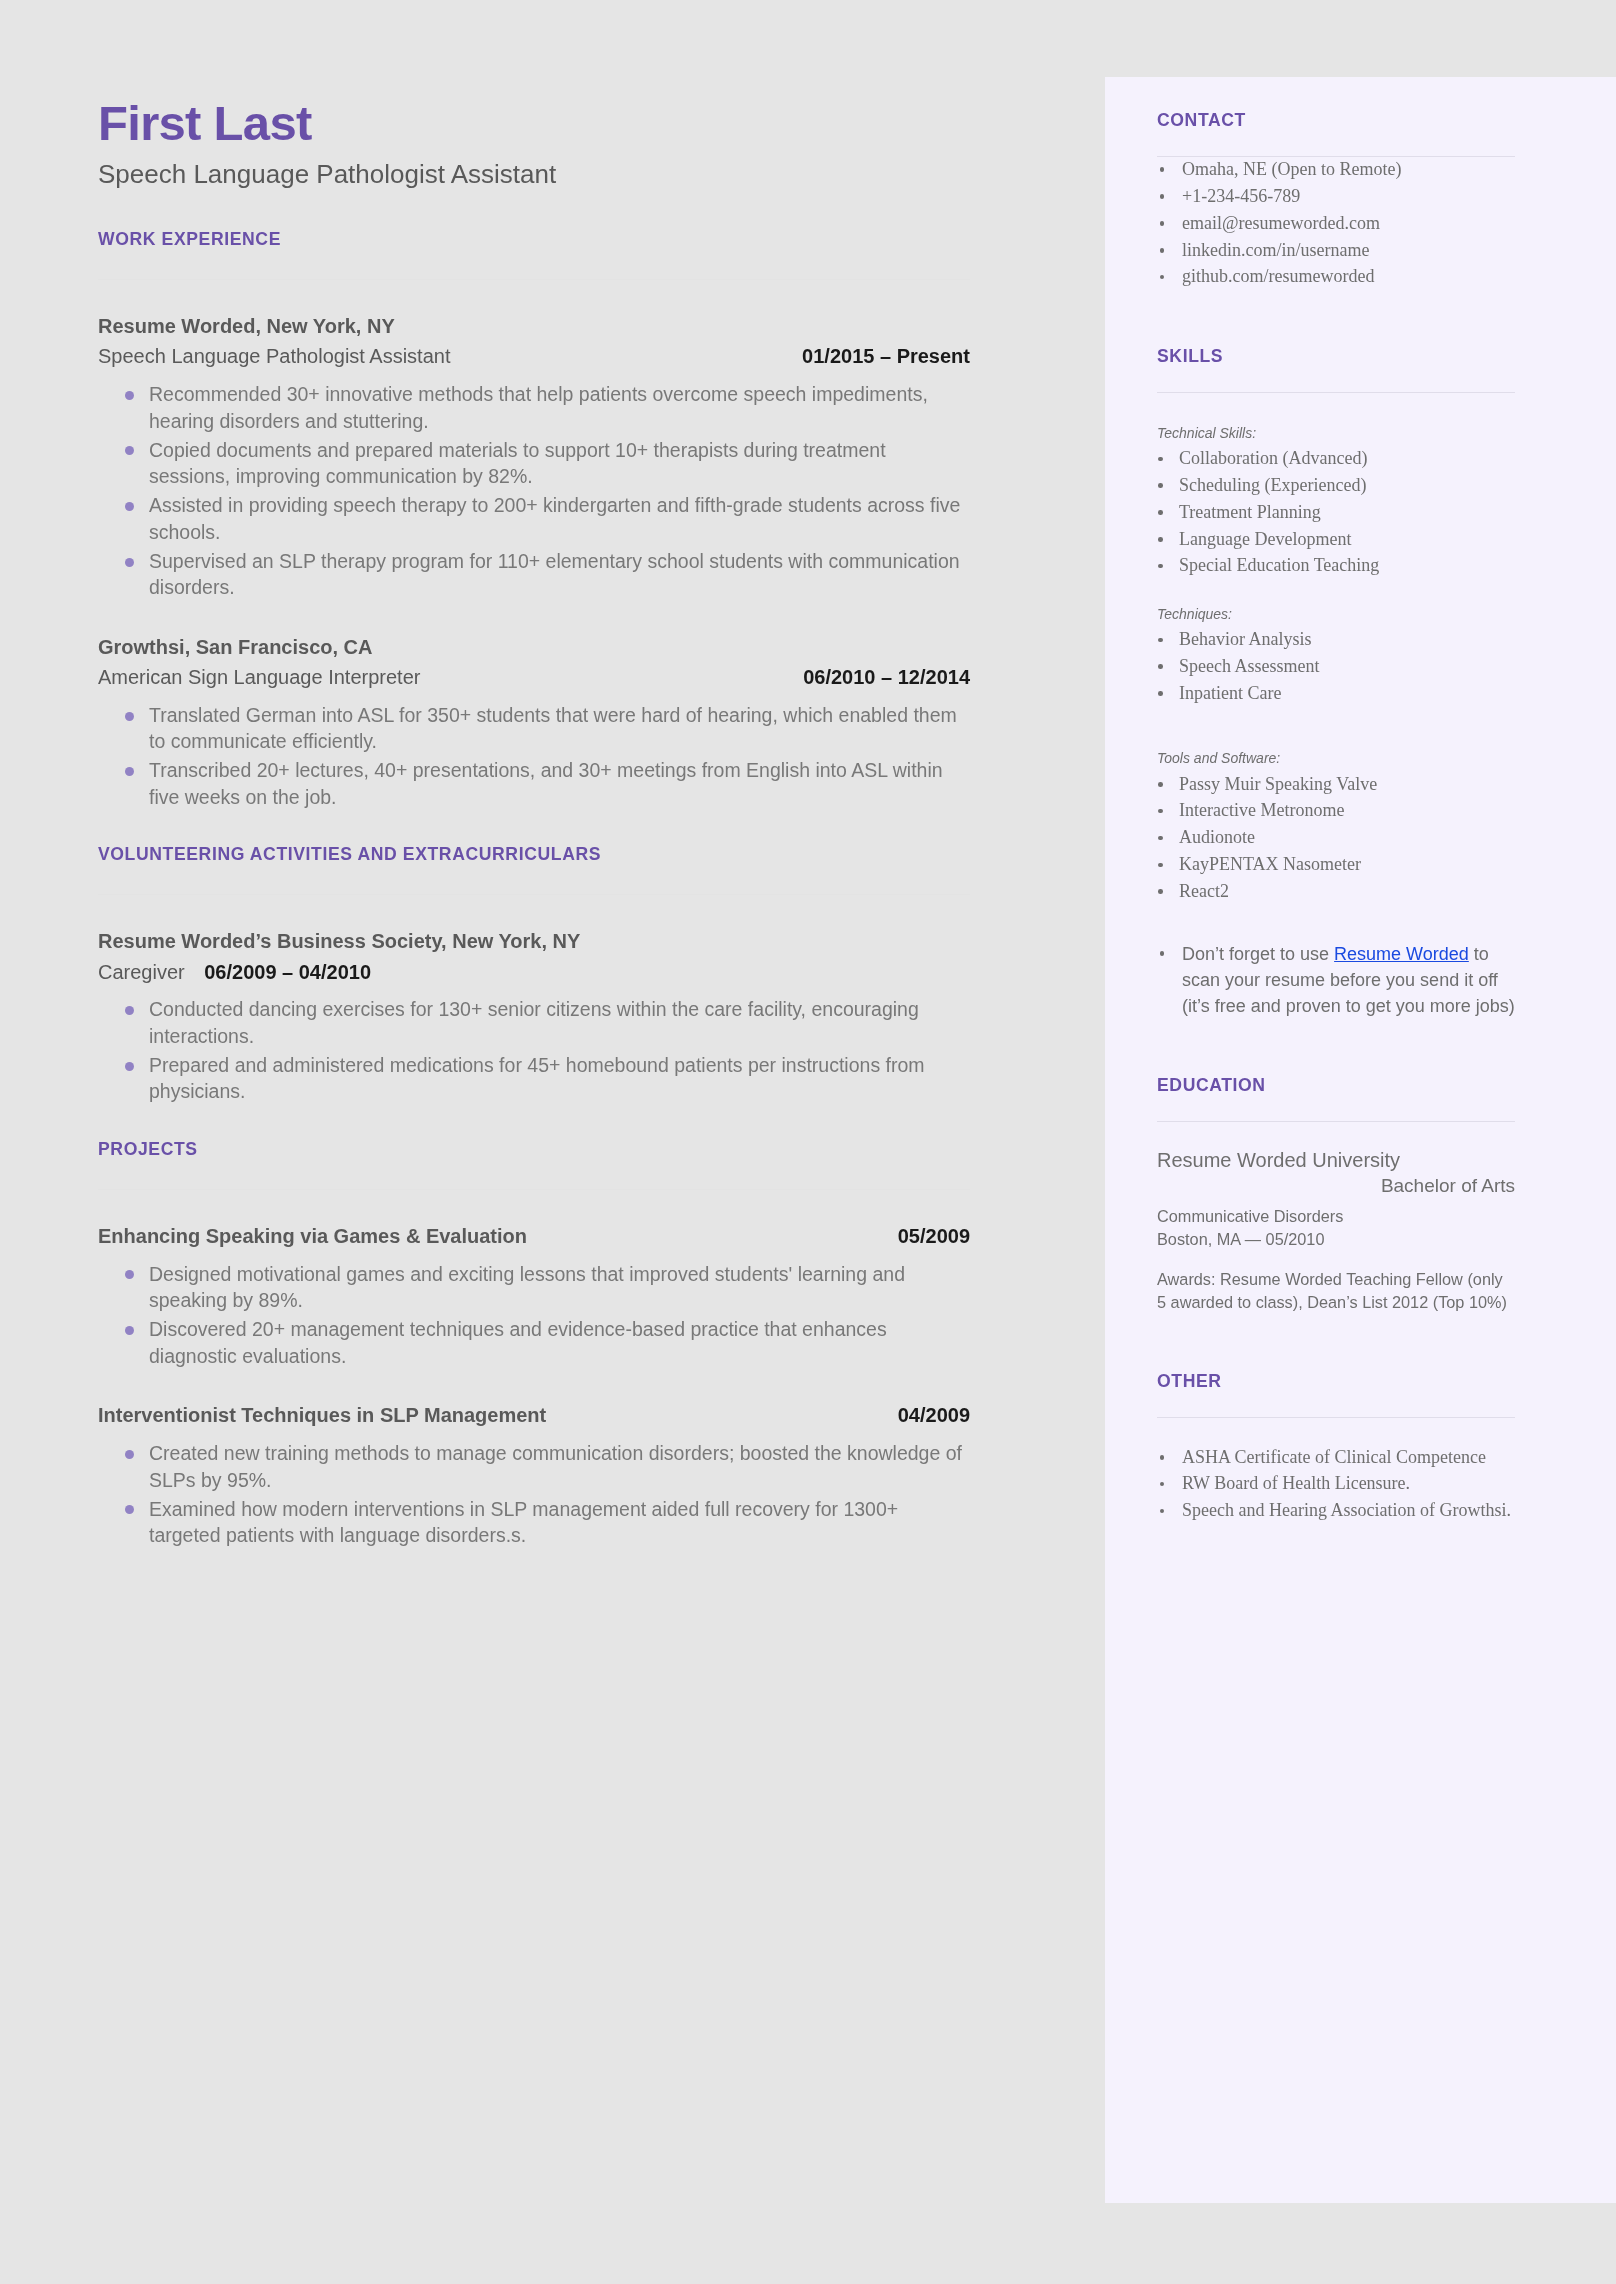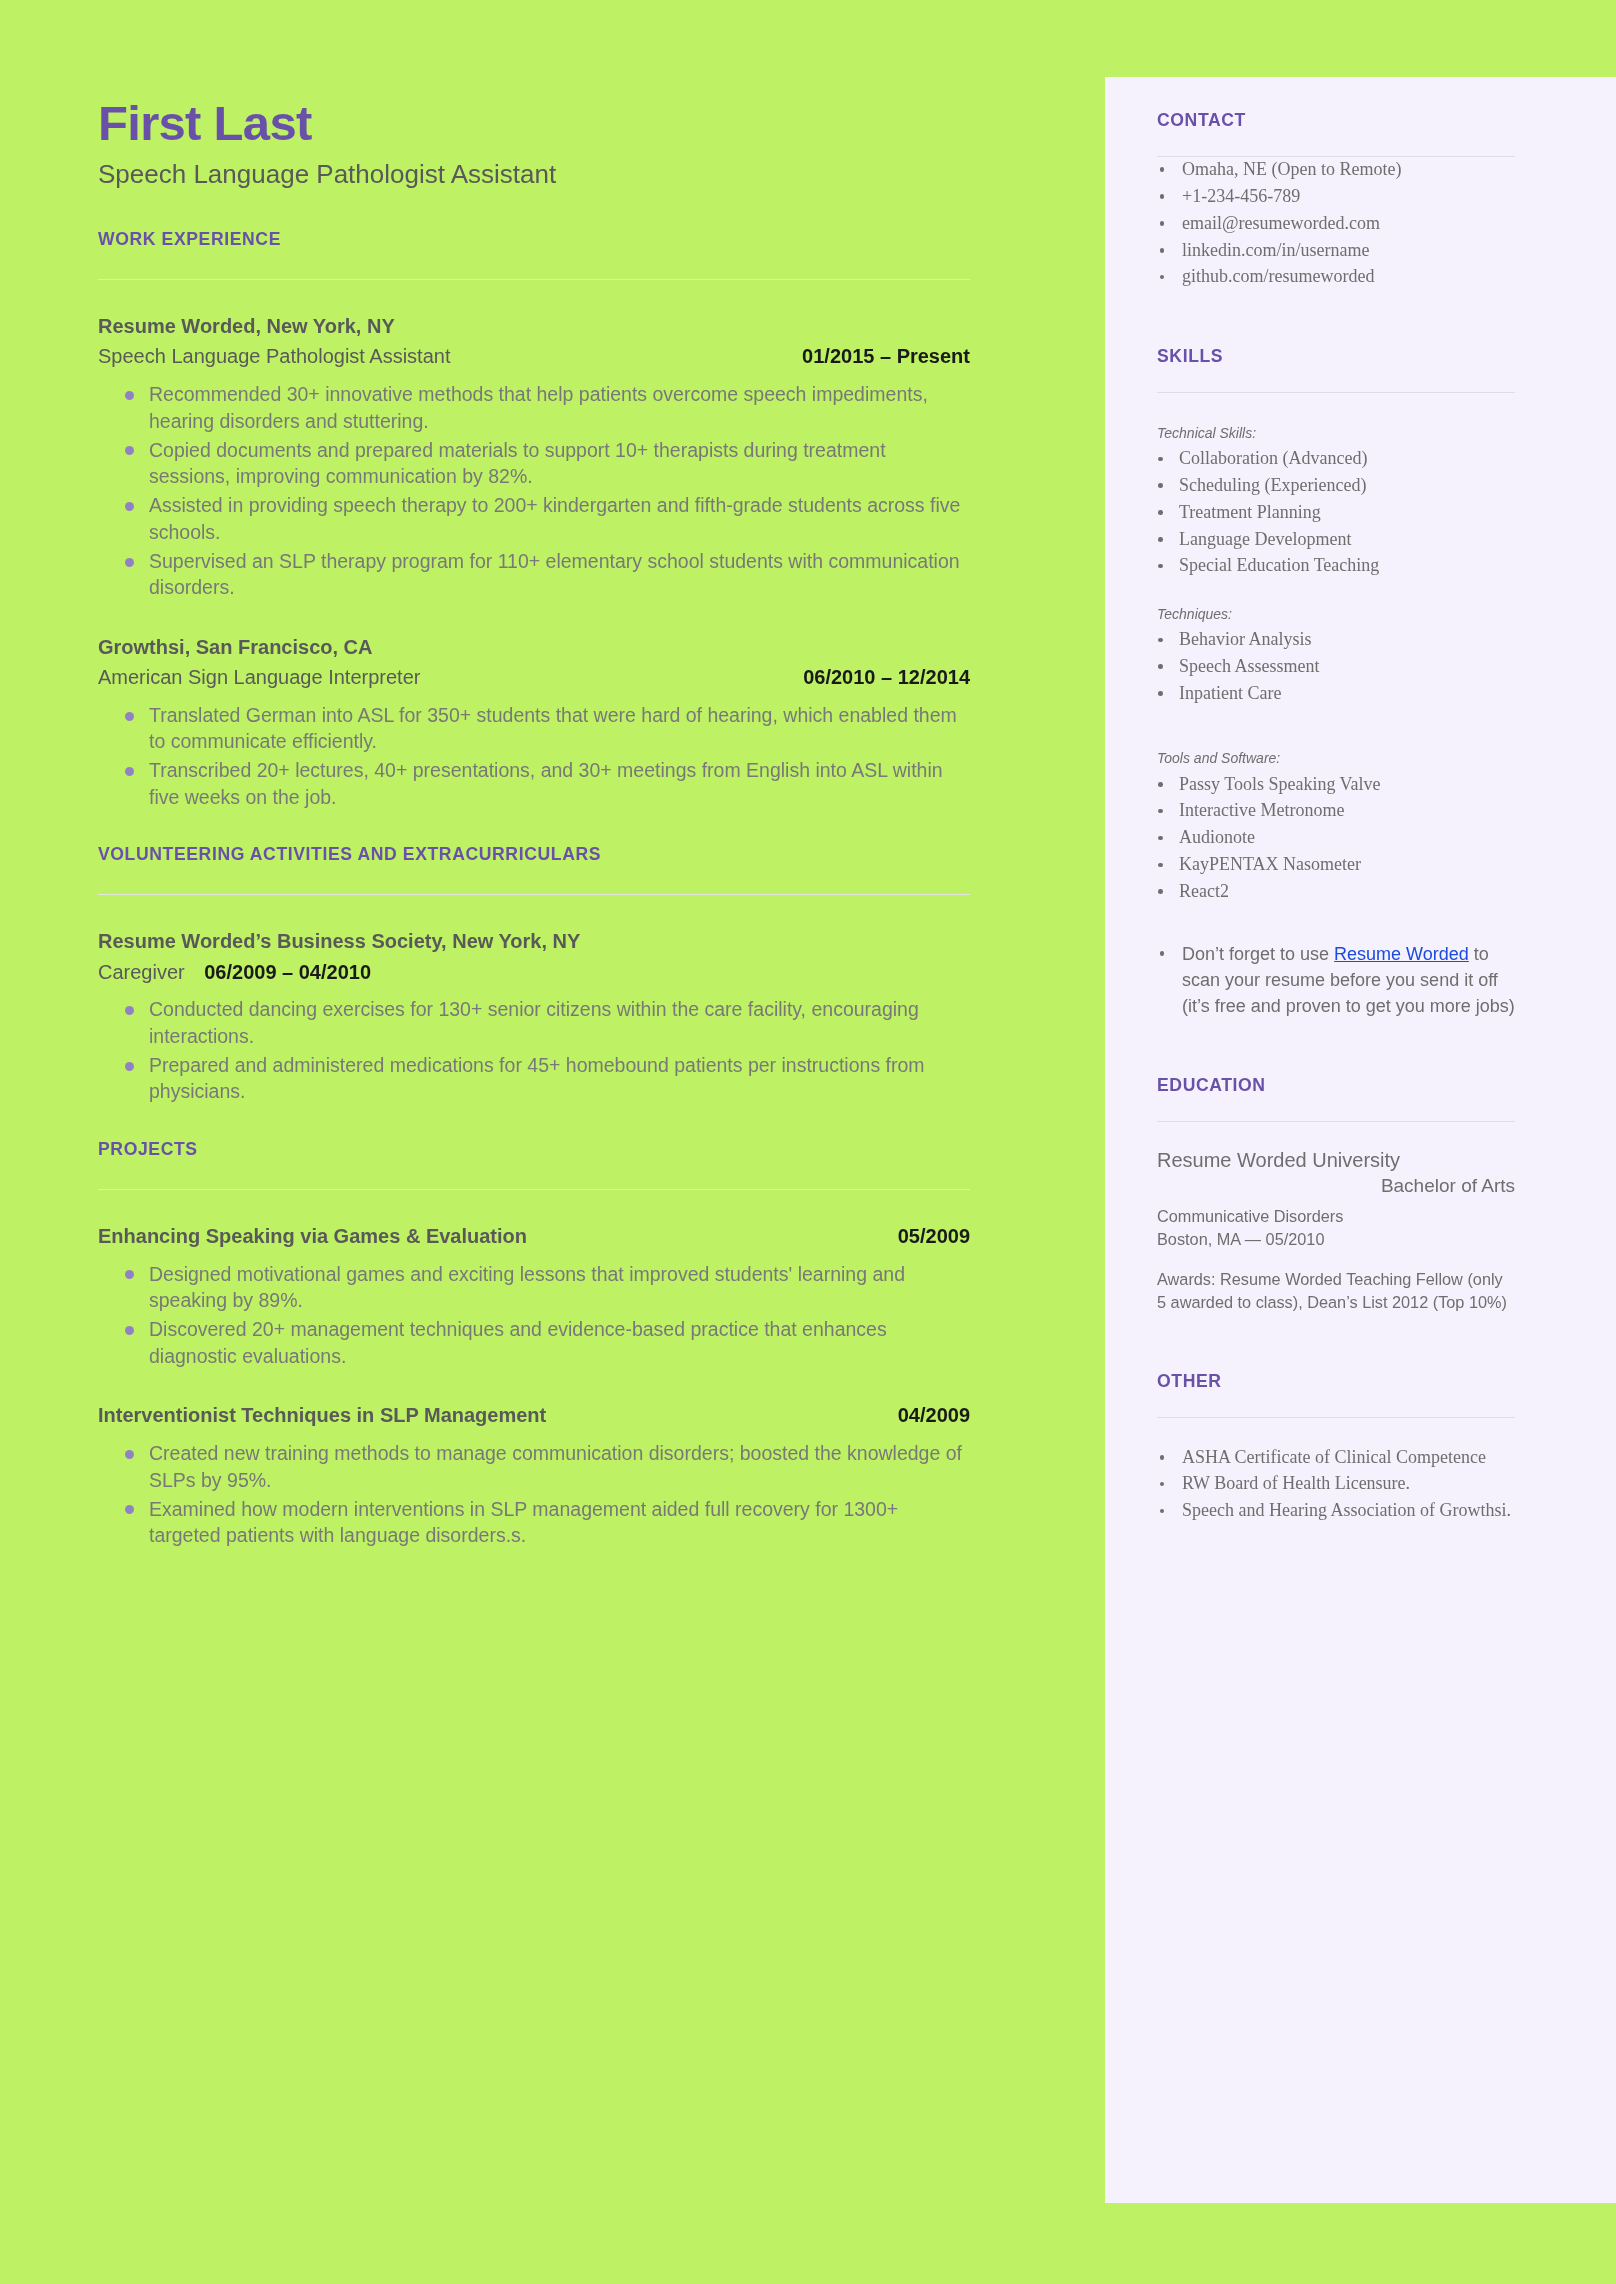--- a/index.html
+++ b/index.html
@@ -12,21 +12,21 @@
     height: 2284px;
     position: relative;
     font-family: "Liberation Sans", sans-serif;
     -webkit-font-smoothing: antialiased;
   }
 
   
   #page {
     position: absolute;
     inset: 0;
-    background: #bef264;
+    background: #e5e5e5;
     overflow: hidden;
   }
 
   
   #sidebar {
     position: absolute;
     left: 1105px;
     top: 77px;
     width: 512px;
     height: 2126px;
@@ -330,21 +330,21 @@
       <ul class="sb-list">
         <li><span class="sdot"></span><span>Behavior Analysis</span></li>
         <li><span class="sdot"></span><span>Speech Assessment</span></li>
         <li><span class="sdot"></span><span>Inpatient Care</span></li>
       </ul>
     </div>
 
     <div class="sb-subgroup" style="margin-top:43px">
       <div class="sb-subhead">Tools and Software:</div>
       <ul class="sb-list">
-        <li><span class="sdot"></span><span>Passy Tools Speaking Valve</span></li>
+        <li><span class="sdot"></span><span>Passy Muir Speaking Valve</span></li>
         <li><span class="sdot"></span><span>Interactive Metronome</span></li>
         <li><span class="sdot"></span><span>Audionote</span></li>
         <li><span class="sdot"></span><span>KayPENTAX Nasometer</span></li>
         <li><span class="sdot"></span><span>React2</span></li>
       </ul>
     </div>
 
     <div class="promo">
       <span class="sdot"></span><span>Don’t forget to use </span><a href="#">Resume Worded</a><span> to scan your resume before you send it off (it’s free and proven to get you more jobs)</span>
     </div>

